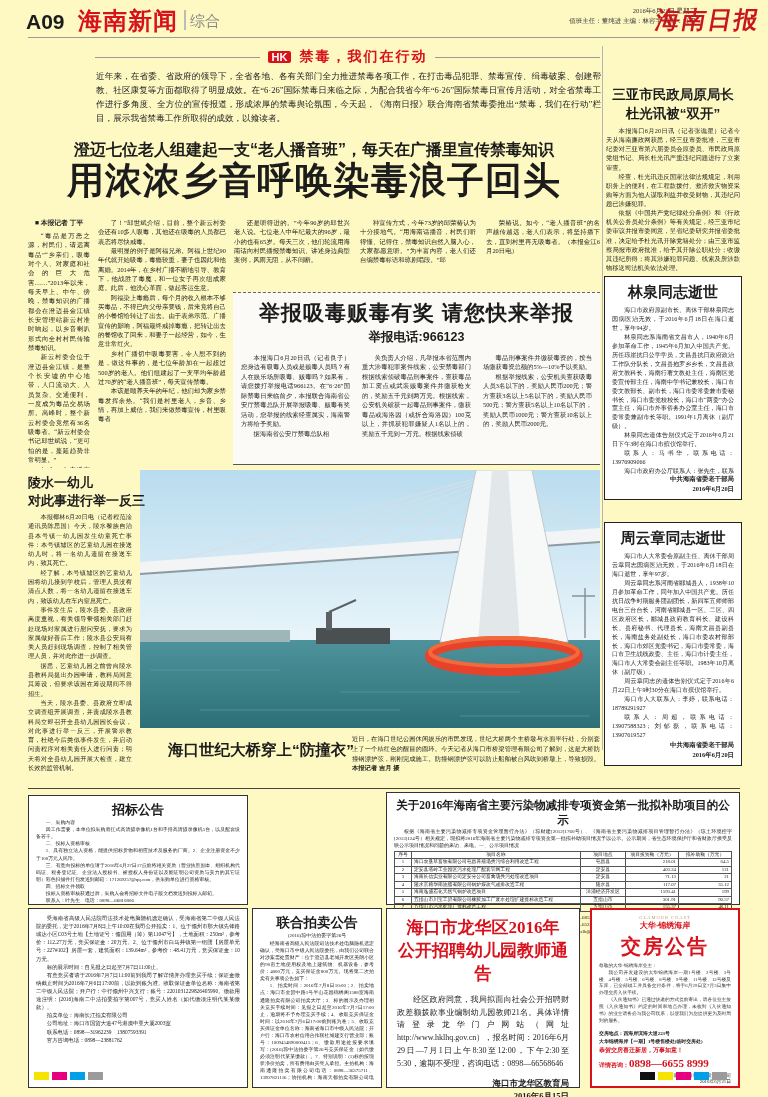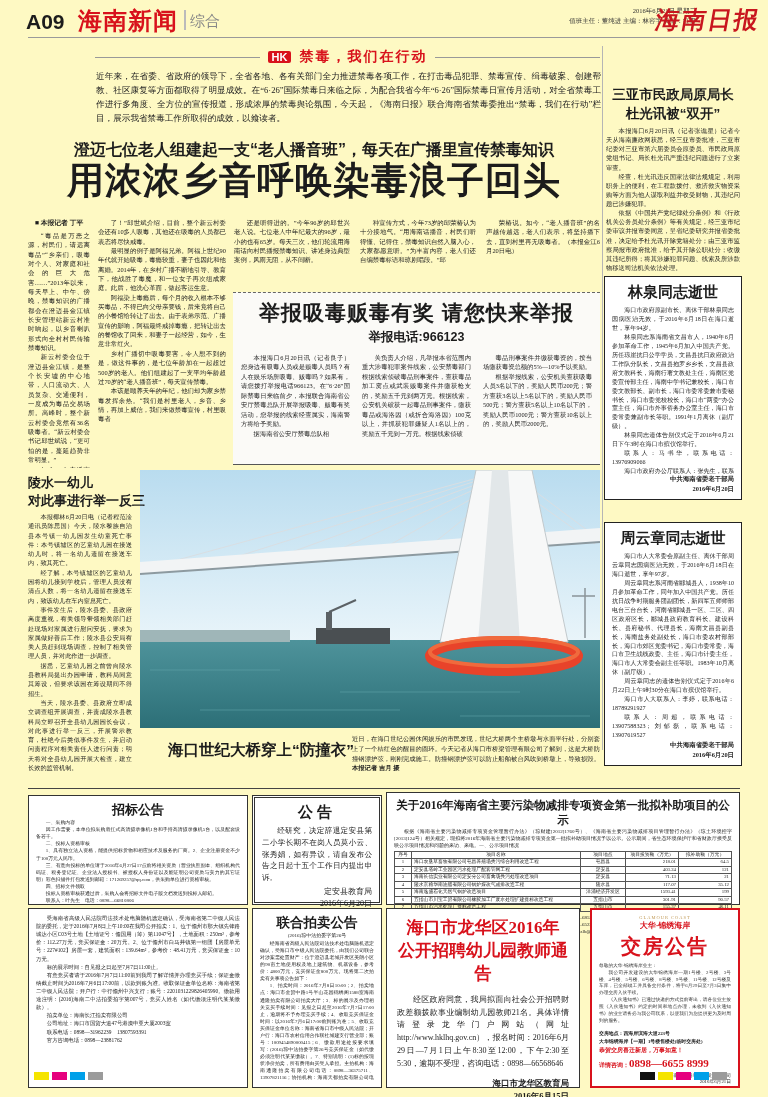--- a/index.html
+++ b/index.html
@@ -289,30 +289,20 @@
         <p>因工作需要，本单位拟采购肩扛式高清摄录像机1台和手持高清摄录像机5台，以及配套设备若干。</p>
         <p>二、投标人资格审核</p>
         <p>1、具有独立法人资格，能提供招标货物和相应技术及服务的厂商。2、企业注册资金不少于100万元人民币。</p>
         <p>三、有意向投标的单位请于2016年6月27日17点前将相关资质（营业执照副本、组织机构代码证、税务登记证、企业法人授权书、被授权人身份证以及能证明公司资质与实力的其它证明）彩色扫描件打包发送到邮箱：171269257@qq.com，供采购单位进行资格审核。</p>
         <p>四、招标文件领取</p>
         <p>投标人资格审核获通过后，采购人会将招标文件电子版文档发送到投标人邮箱。</p>
         <p>联系人：叶先生　电话：0898—66810806</p>
       </div>
   </div>
 
-  <div class="abs adbox" id="gg">
-    <h3>公告</h3>
-    <div class="txt jus">
-        <p>经研究，决定辞退定安县第二小学长期不在岗人员莫小云、张秀娟，如有异议，请自发布公告之日起十五个工作日内提出申诉。</p>
-      </div>
-    <div class="sig">
-      <div>定安县教育局</div>
-      <div>2016年6月20日</div>
-    </div>
-  </div>
 
   <div class="abs adbox" id="gs">
     <h3>关于2016年海南省主要污染物减排专项资金第一批拟补助项目的公示</h3>
     <div class="txt jus">
         <p>根据《海南省主要污染物减排专项资金管理暂行办法》（琼财建[2012]1760号）、《海南省主要污染物减排项目管理暂行办法》（琼土环境控字[2013]124号）相关规定，现拟将2016年海南省主要污染物减排专项资金第一批拟补助项目情况予以公示。公示期间，省生态环境保护厅和省财政厅接受反映公示项目情况和问题的来访、来电。一、公示项目情况</p>
       </div>
     <table>
       <thead>
           <tr>
             <th>序号</th>

